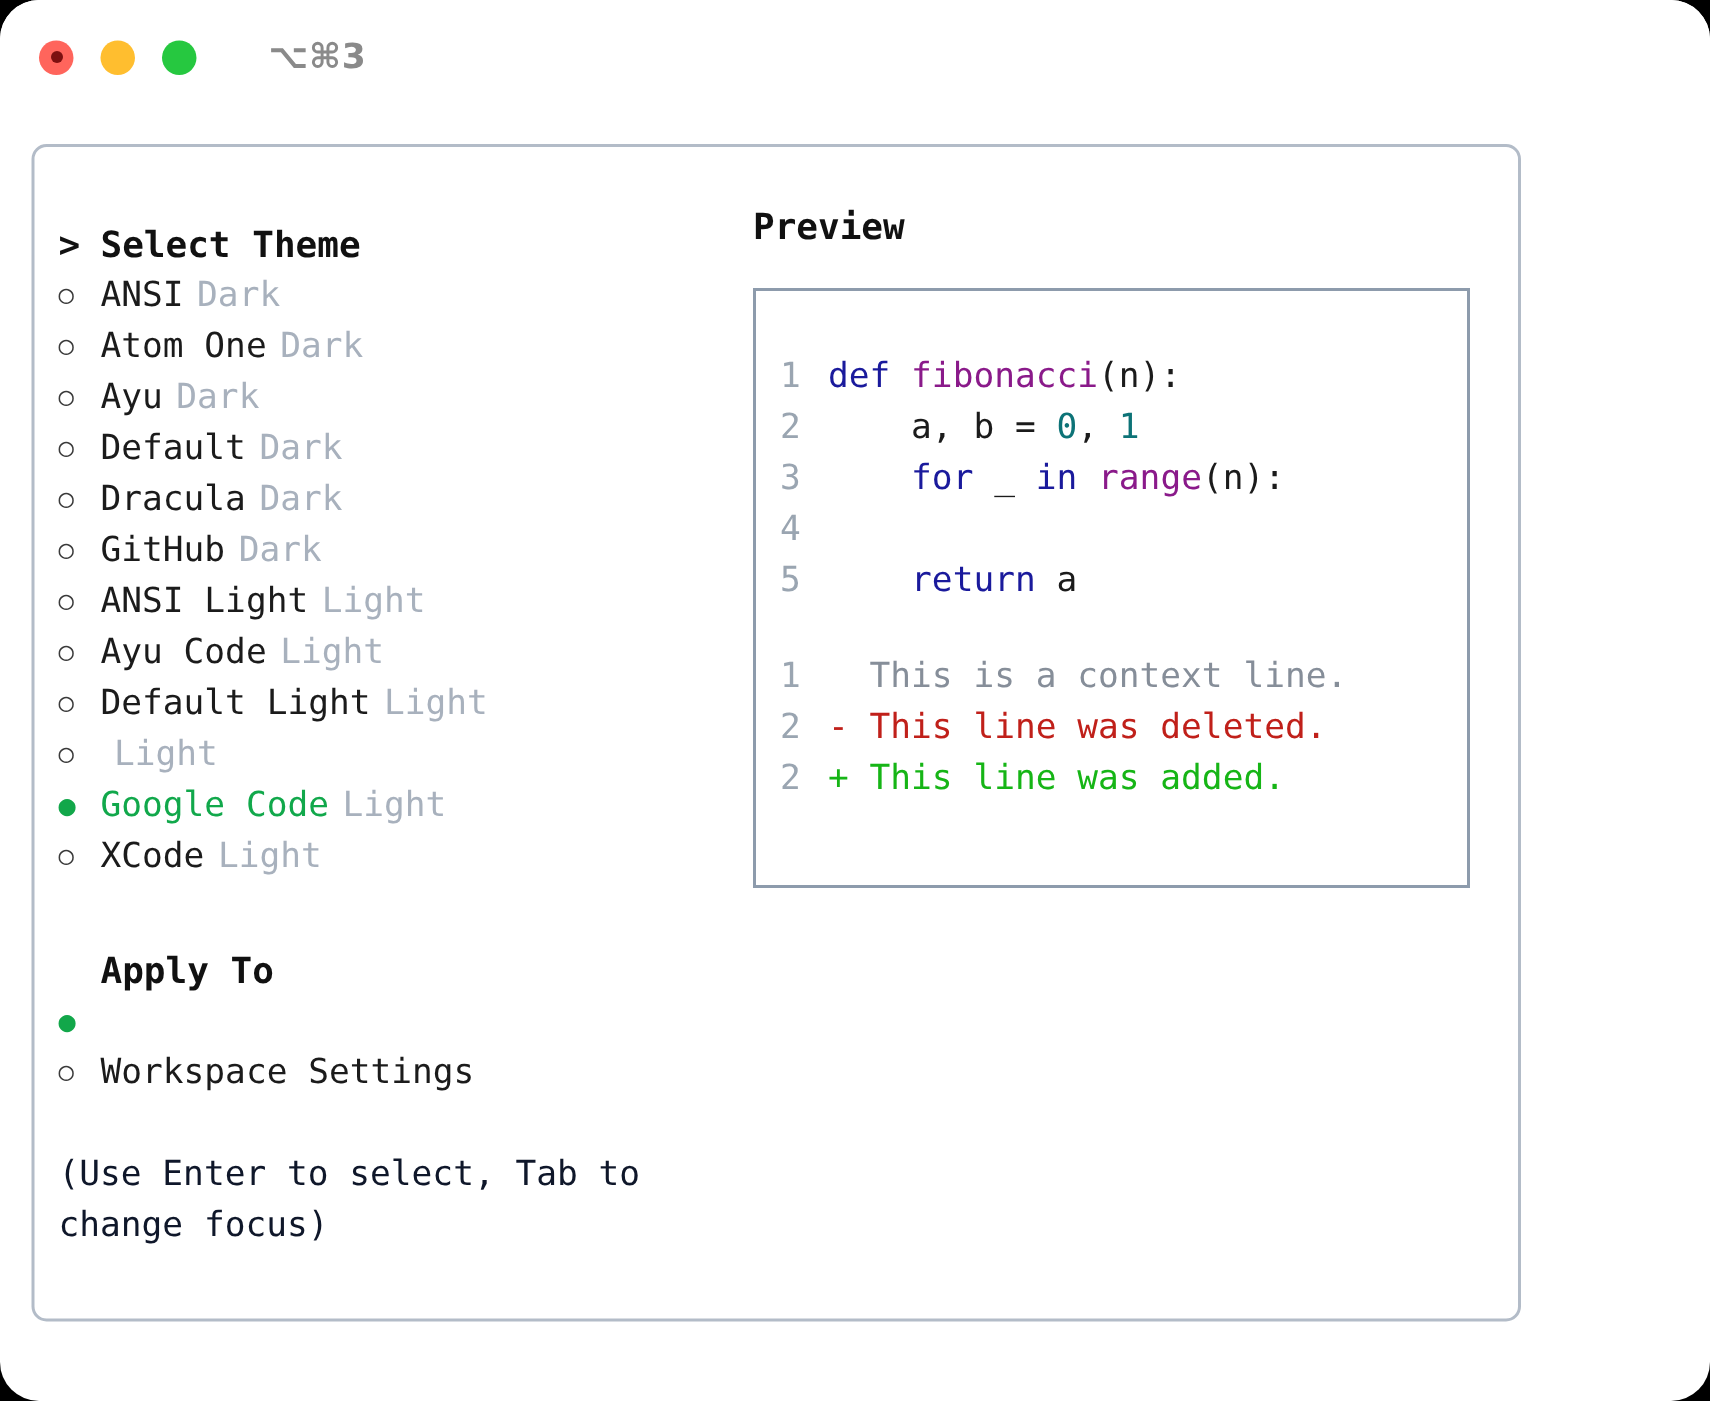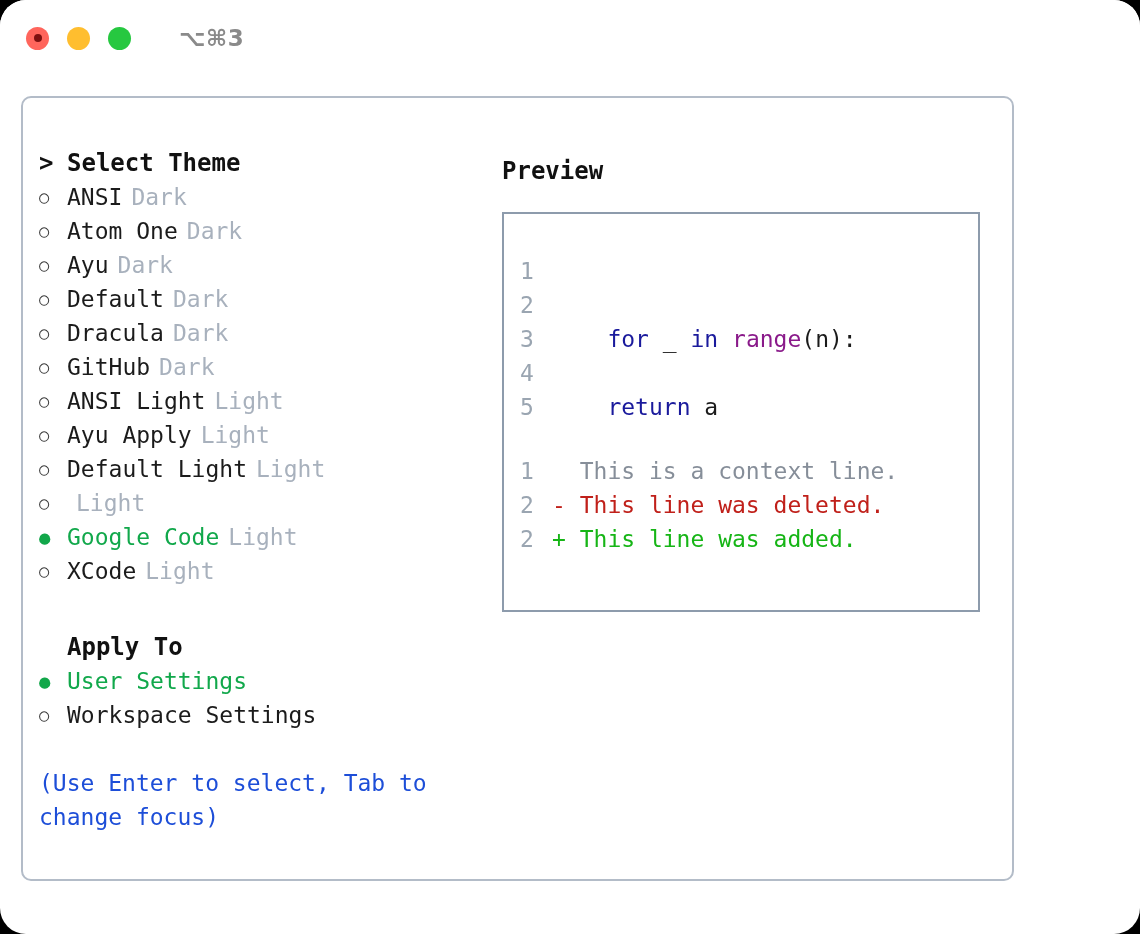--- a/index.html
+++ b/index.html
@@ -92,21 +92,21 @@
 
   #left-col {
     position: absolute;
     left: 16px;
     top: 48px;
     width: 455px;
   }
   #right-col {
     position: absolute;
     left: 479px;
-    top: 56px;
+    top: 36px;
     width: 500px;
   }
 
   
   .section-heading {
     font-size: 24px;
     font-weight: 700;
     color: #111111;
     line-height: 34px;
     height: 34px;
@@ -141,21 +141,21 @@
   .opt-tag {
     color: #a8b1bd;
     margin-left: 9px;
   }
 
   #apply-section { margin-top: 42px; }
   #help-text {
     margin-top: 34px;
     font-size: 23px;
     line-height: 34px;
-    color: #1d4ed8;
+    color: #0f172a;
     width: 420px;
   }
 
   
   #preview-heading {
     font-size: 24px;
     font-weight: 700;
     color: #111111;
     line-height: 34px;
   }
@@ -221,48 +221,48 @@
         </div>
 
         <div id="theme-list">
             <div class="opt-row"><span class="opt-marker">○</span><span class="opt-label">ANSI</span><span class="opt-tag">Dark</span></div>
             <div class="opt-row"><span class="opt-marker">○</span><span class="opt-label">Atom One</span><span class="opt-tag">Dark</span></div>
             <div class="opt-row"><span class="opt-marker">○</span><span class="opt-label">Ayu</span><span class="opt-tag">Dark</span></div>
             <div class="opt-row"><span class="opt-marker">○</span><span class="opt-label">Default</span><span class="opt-tag">Dark</span></div>
             <div class="opt-row"><span class="opt-marker">○</span><span class="opt-label">Dracula</span><span class="opt-tag">Dark</span></div>
             <div class="opt-row"><span class="opt-marker">○</span><span class="opt-label">GitHub</span><span class="opt-tag">Dark</span></div>
             <div class="opt-row"><span class="opt-marker">○</span><span class="opt-label">ANSI Light</span><span class="opt-tag">Light</span></div>
-            <div class="opt-row"><span class="opt-marker">○</span><span class="opt-label">Ayu Apply</span><span class="opt-tag">Light</span></div>
+            <div class="opt-row"><span class="opt-marker">○</span><span class="opt-label">Ayu Code</span><span class="opt-tag">Light</span></div>
             <div class="opt-row"><span class="opt-marker">○</span><span class="opt-label">Default Light</span><span class="opt-tag">Light</span></div>
             <div class="opt-row"><span class="opt-marker">○</span><span class="opt-tag">Light</span></div>
             <div class="opt-row selected"><span class="opt-marker">●</span><span class="opt-label">Google Code</span><span class="opt-tag">Light</span></div>
             <div class="opt-row"><span class="opt-marker">○</span><span class="opt-label">XCode</span><span class="opt-tag">Light</span></div>
           </div>
 
         <div id="apply-section">
           <div class="section-heading">
             <span class="heading-caret"> </span>
             <span>Apply To</span>
           </div>
           <div id="apply-list">
-              <div class="opt-row selected"><span class="opt-marker">●</span><span class="opt-label">User Settings</span></div>
+              <div class="opt-row selected"><span class="opt-marker">●</span></div>
               <div class="opt-row"><span class="opt-marker">○</span><span class="opt-label">Workspace Settings</span></div>
             </div>
         </div>
 
         <div id="help-text">(Use Enter to select, Tab to change focus)</div>
       </div>
 
       <div id="right-col">
         <div id="preview-heading">Preview</div>
 
         <div id="code-box">
           <div id="code-lines">
-              <div class="code-line"><span class="ln">1</span></div>
-              <div class="code-line"><span class="ln">2</span></div>
+              <div class="code-line"><span class="ln">1</span><span class="code-text"><span class="kw">def </span><span class="fn">fibonacci</span><span class="punc">(n):</span></span></div>
+              <div class="code-line"><span class="ln">2</span><span class="code-text"><span class="plain">    a, b = </span><span class="num">0</span><span class="plain">, </span><span class="num">1</span></span></div>
               <div class="code-line"><span class="ln">3</span><span class="code-text"><span class="plain">    </span><span class="kw">for</span><span class="plain"> _ </span><span class="kw">in</span><span class="plain"> </span><span class="fn">range</span><span class="punc">(n):</span></span></div>
               <div class="code-line"><span class="ln">4</span></div>
               <div class="code-line"><span class="ln">5</span><span class="code-text"><span class="plain">    </span><span class="kw">return</span><span class="plain"> a</span></span></div>
             </div>
           <div class="blank-line"></div>
           <div id="diff-lines">
               <div class="code-line"><span class="ln">1</span><span class="code-text diff-ctx">  This is a context line.</span></div>
               <div class="code-line"><span class="ln">2</span><span class="code-text diff-del">- This line was deleted.</span></div>
               <div class="code-line"><span class="ln">2</span><span class="code-text diff-add">+ This line was added.</span></div>
             </div>

